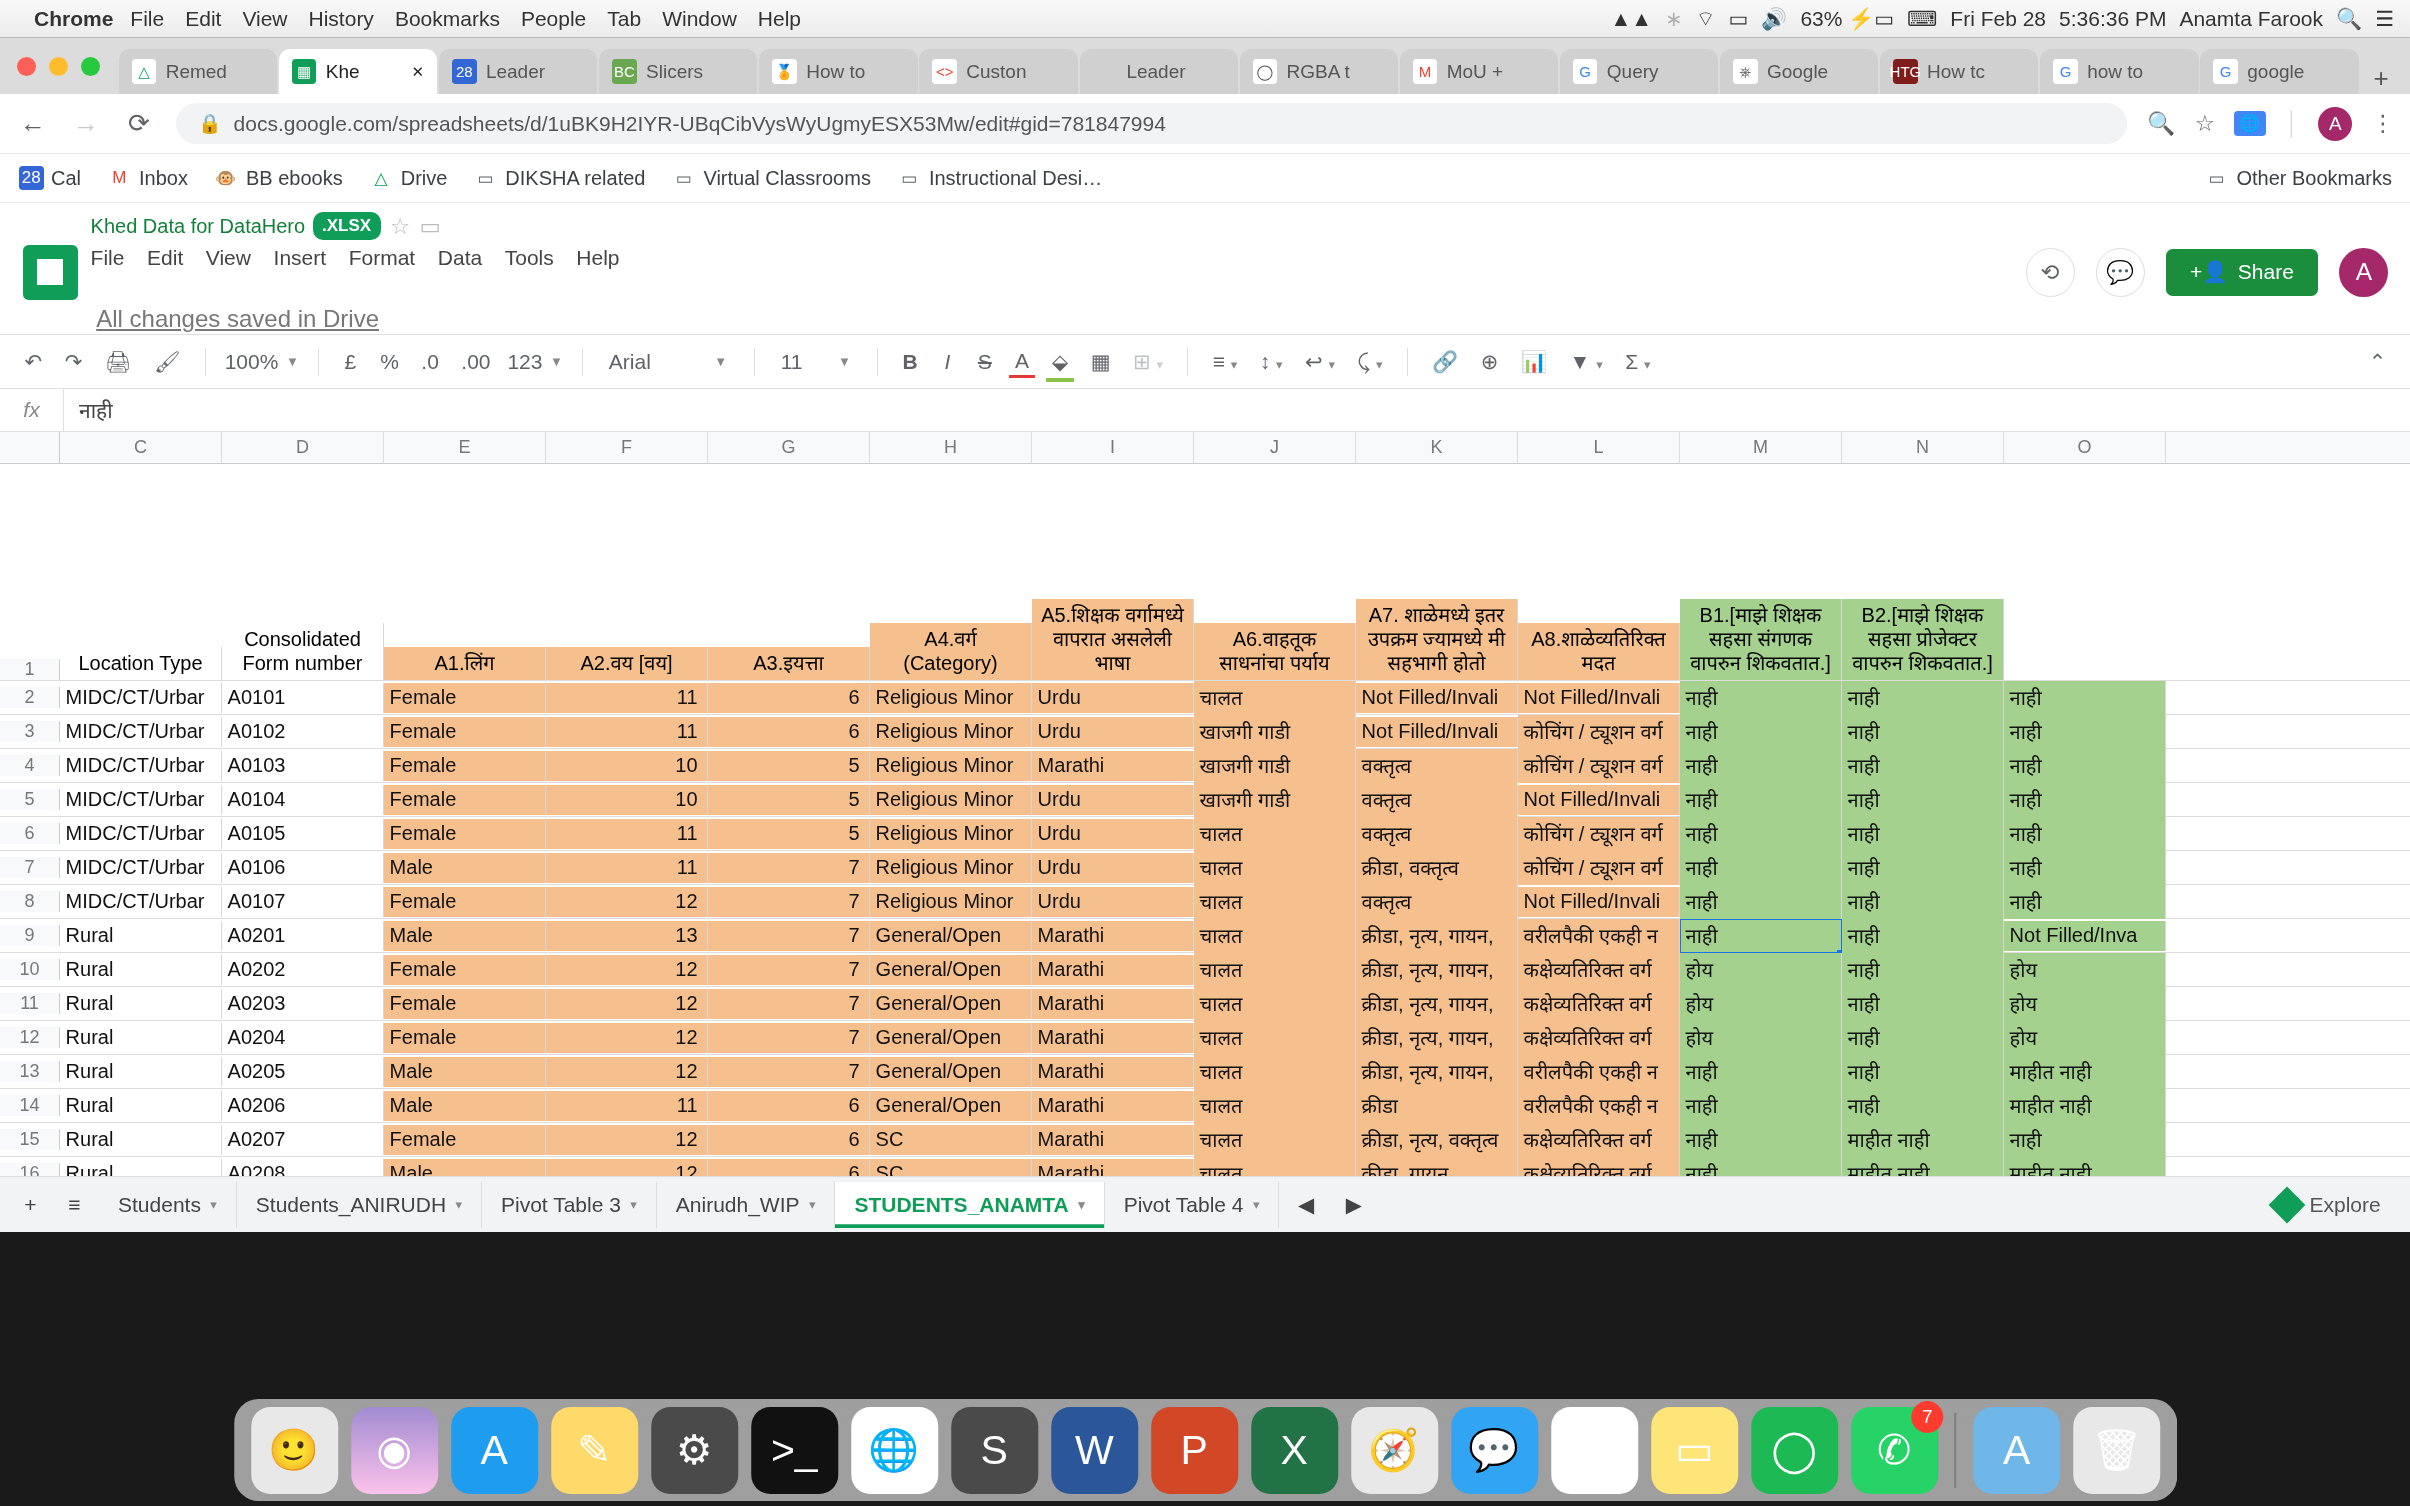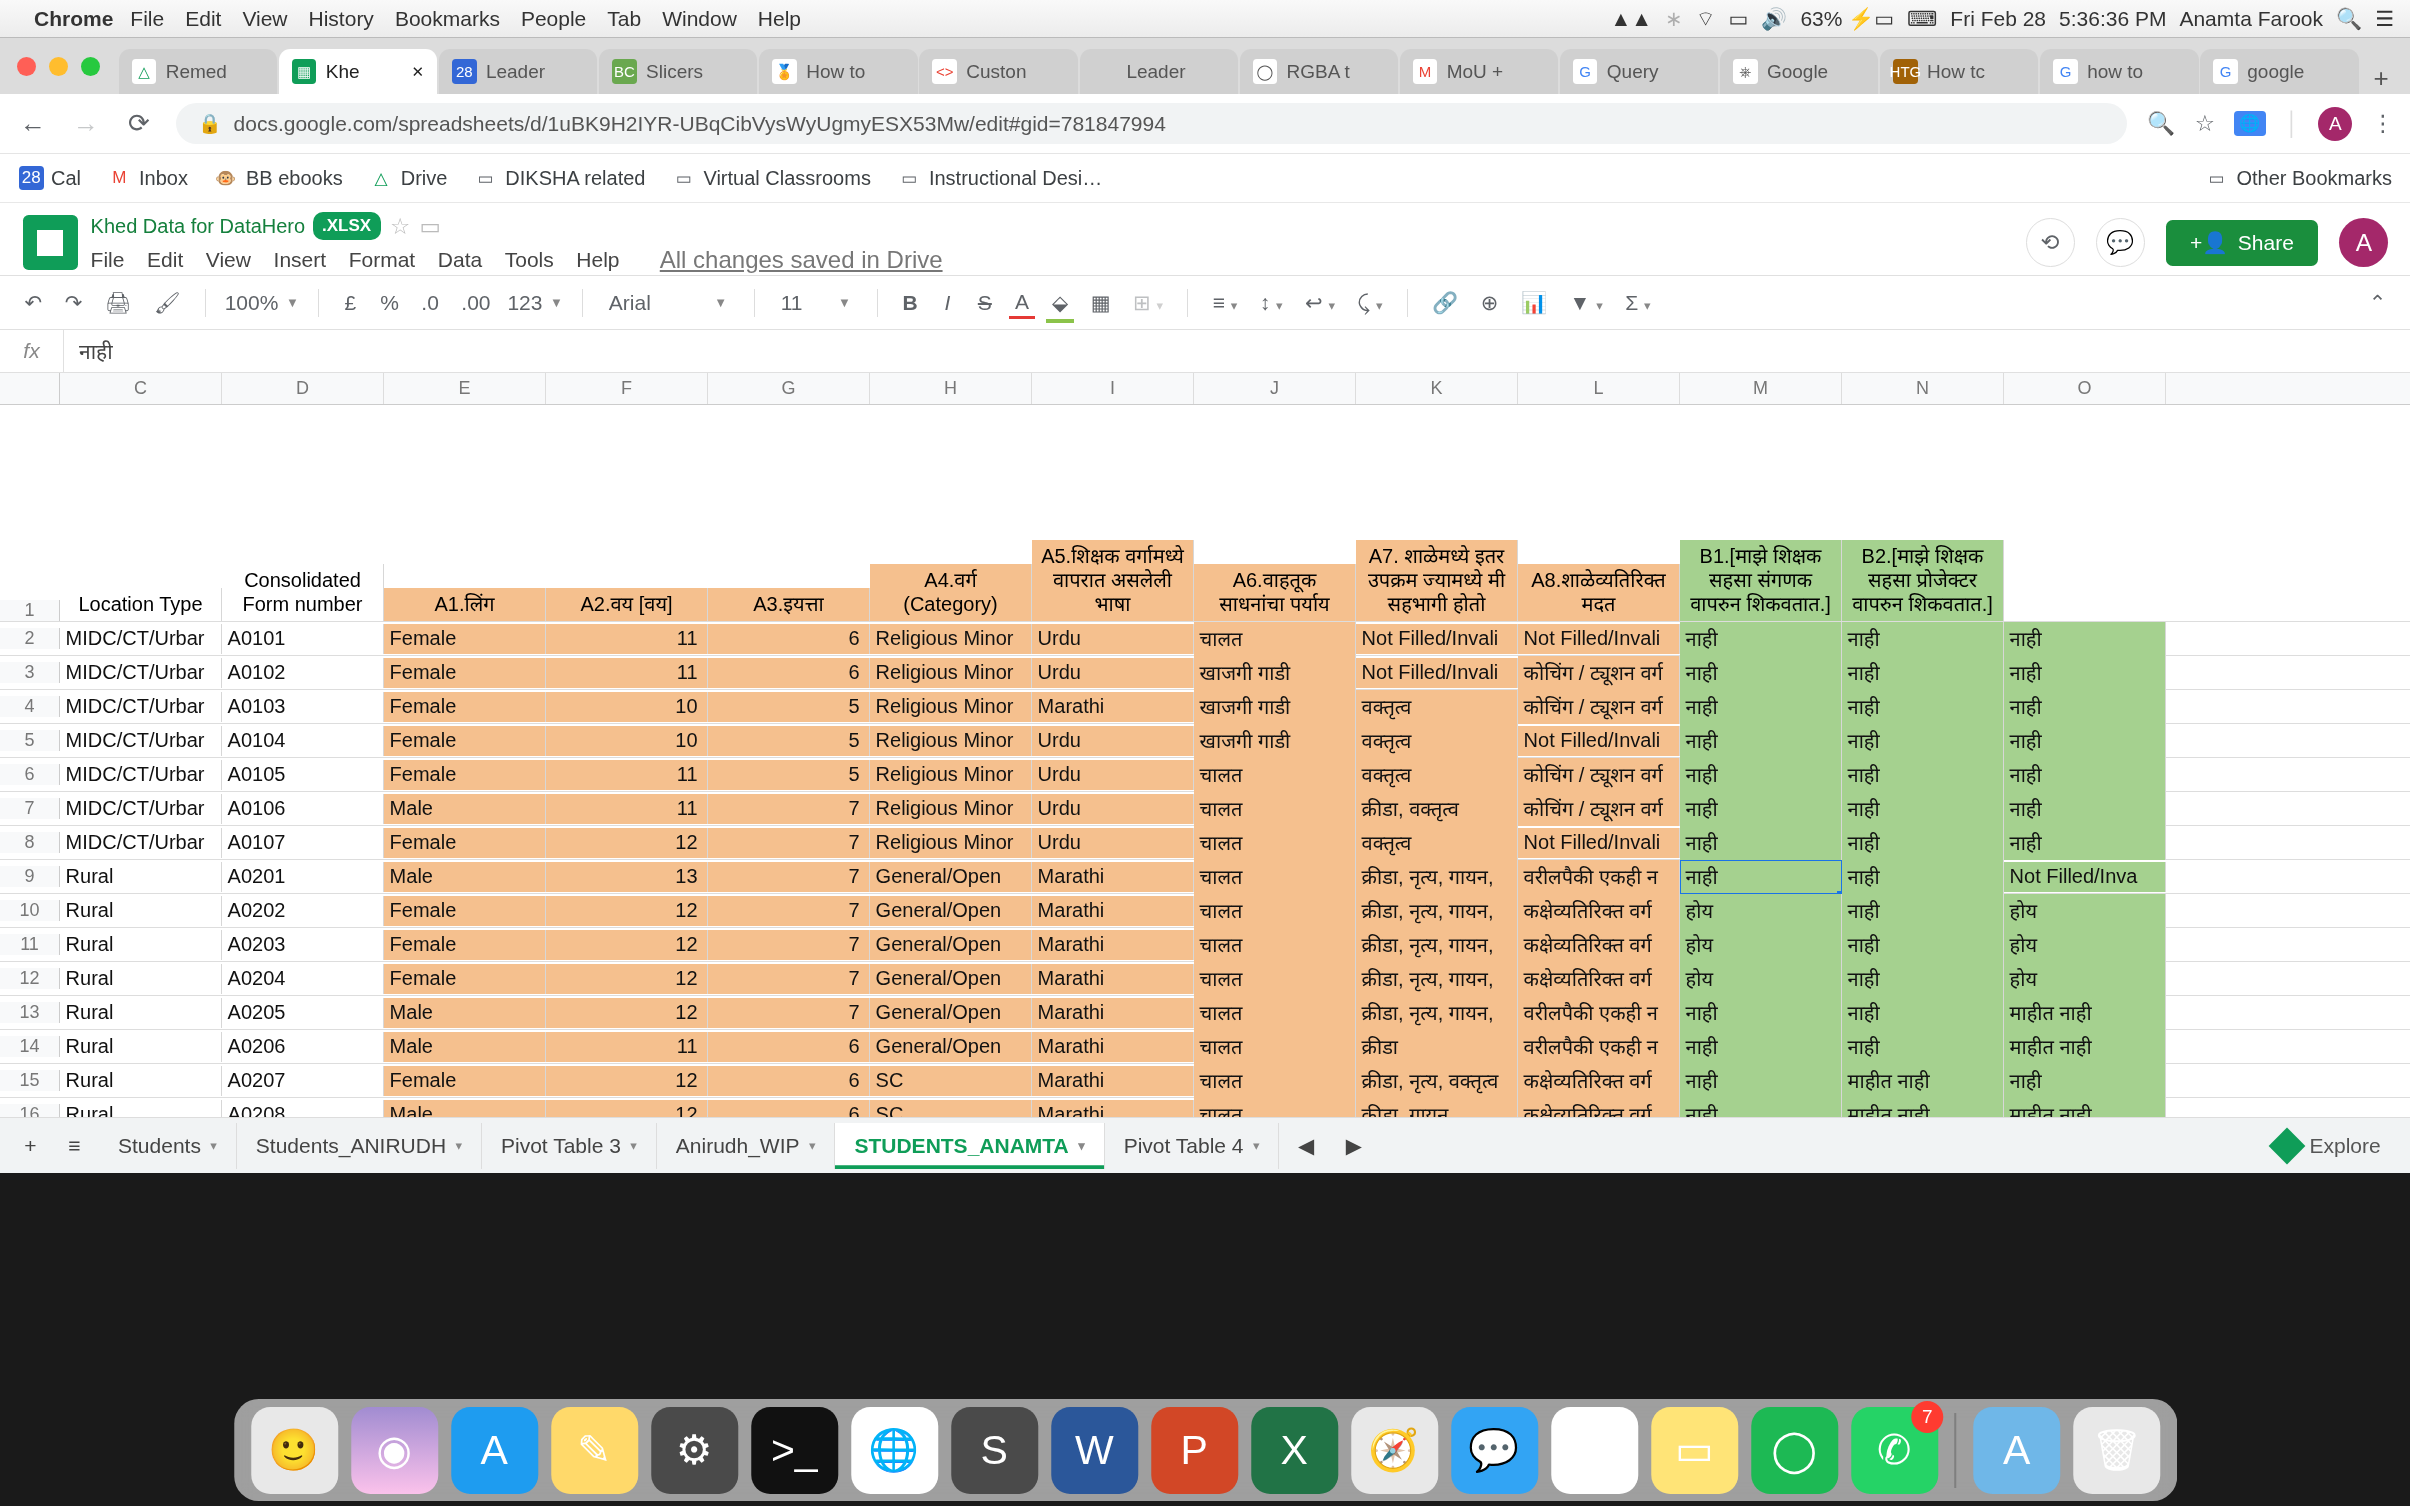--- a/index.html
+++ b/index.html
@@ -42,21 +42,21 @@
     .sheets-logo{ width:55px; height:55px; background:#0f9d58; border-radius:5.6px; display:flex; align-items:center; justify-content:center; }
     .sheets-logo::after{content:"";width:26px;height:26px;background:#fff;display:block;}
     .doc-title{ font-size:20px; color:#15803d; }
     .xlsx-badge{ background:#0f9d58; color:#fff; font-size:17px; padding:3.8px 9.4px; border-radius:10px; margin-left:7.5px; font-weight:600;}
     .star{color:#bbb;font-size:22.6px;margin-left:9.4px;}
     .hdr-right{margin-left:auto; display:flex; align-items:center; gap:21px;}
     .hdr-btn{ width:49px;height:49px;border-radius:50%;border:0.9px solid #ddd;display:flex;align-items:center;justify-content:center;color:#5f6368;font-size:22.6px;}
     .share-btn{ background:#1a8e3d;color:#fff;font-size:21px;padding:11.3px 24.5px;border-radius:6.6px;display:flex;align-items:center;gap:9.4px;font-weight:500;}
     .avatar-lg{width:49px;height:49px;border-radius:50%;background:#a4286a;color:#fff;display:flex;align-items:center;justify-content:center;font-size:24.5px;}
 
-    .sheets-menu{ display:flex; align-items:center; padding:0 22.6px 9.4px 90px; gap:12px; font-size:21px; color:#444; }
+    .sheets-menu{ display:flex; align-items:flex-start; padding:0 22.6px 9.4px 90px; gap:35px; font-size:21px; color:#444;flex-direction:column; }
     .sheets-menu .saved{ color:#777; text-decoration:underline; font-size:24px; margin-left:5.6px;}
 
     .toolbar{ height:55px; border-top:0.9px solid #e0e0e0; border-bottom:0.9px solid #e0e0e0; background:#fff; display:flex; align-items:center; padding:0 19px; gap:11.3px; color:#5f6368; font-size:21px;}
     .toolbar .sep{width:0.9px;height:28px;background:#ddd;margin:0 7.5px;}
     .toolbar .tbtn{padding:3.8px 5.6px; min-width:26px; text-align:center;}
     .toolbar .zoom{display:flex;align-items:center;gap:7.5px;}
     .toolbar .font-sel, .toolbar .size-sel{display:flex;align-items:center;gap:7.5px;padding:0 7.5px;}
     .toolbar .carret{font-size:13px;color:#888;}
     .toolbar .bold{font-weight:700;}
     .toolbar .italic{font-style:italic;}
@@ -184,21 +184,21 @@
         </div>
         <div class="tab">
           <span class="fav" style="background: rgb(255, 255, 255); color: rgb(66, 133, 244);">G</span>
           <span>Query</span>
         </div>
         <div class="tab">
           <span class="fav" style="background: rgb(255, 255, 255); color: rgb(85, 85, 85);">⎈</span>
           <span>Google</span>
         </div>
         <div class="tab">
-          <span class="fav" style="background: #a16207; color: rgb(255, 255, 255);">HTG</span>
+          <span class="fav" style="background: #7f1d1d; color: rgb(255, 255, 255);">HTG</span>
           <span>How tc</span>
         </div>
         <div class="tab">
           <span class="fav" style="background: rgb(255, 255, 255); color: rgb(66, 133, 244);">G</span>
           <span>how to</span>
         </div>
         <div class="tab">
           <span class="fav" style="background: rgb(255, 255, 255); color: rgb(66, 133, 244);">G</span>
           <span>google</span>
         </div>

